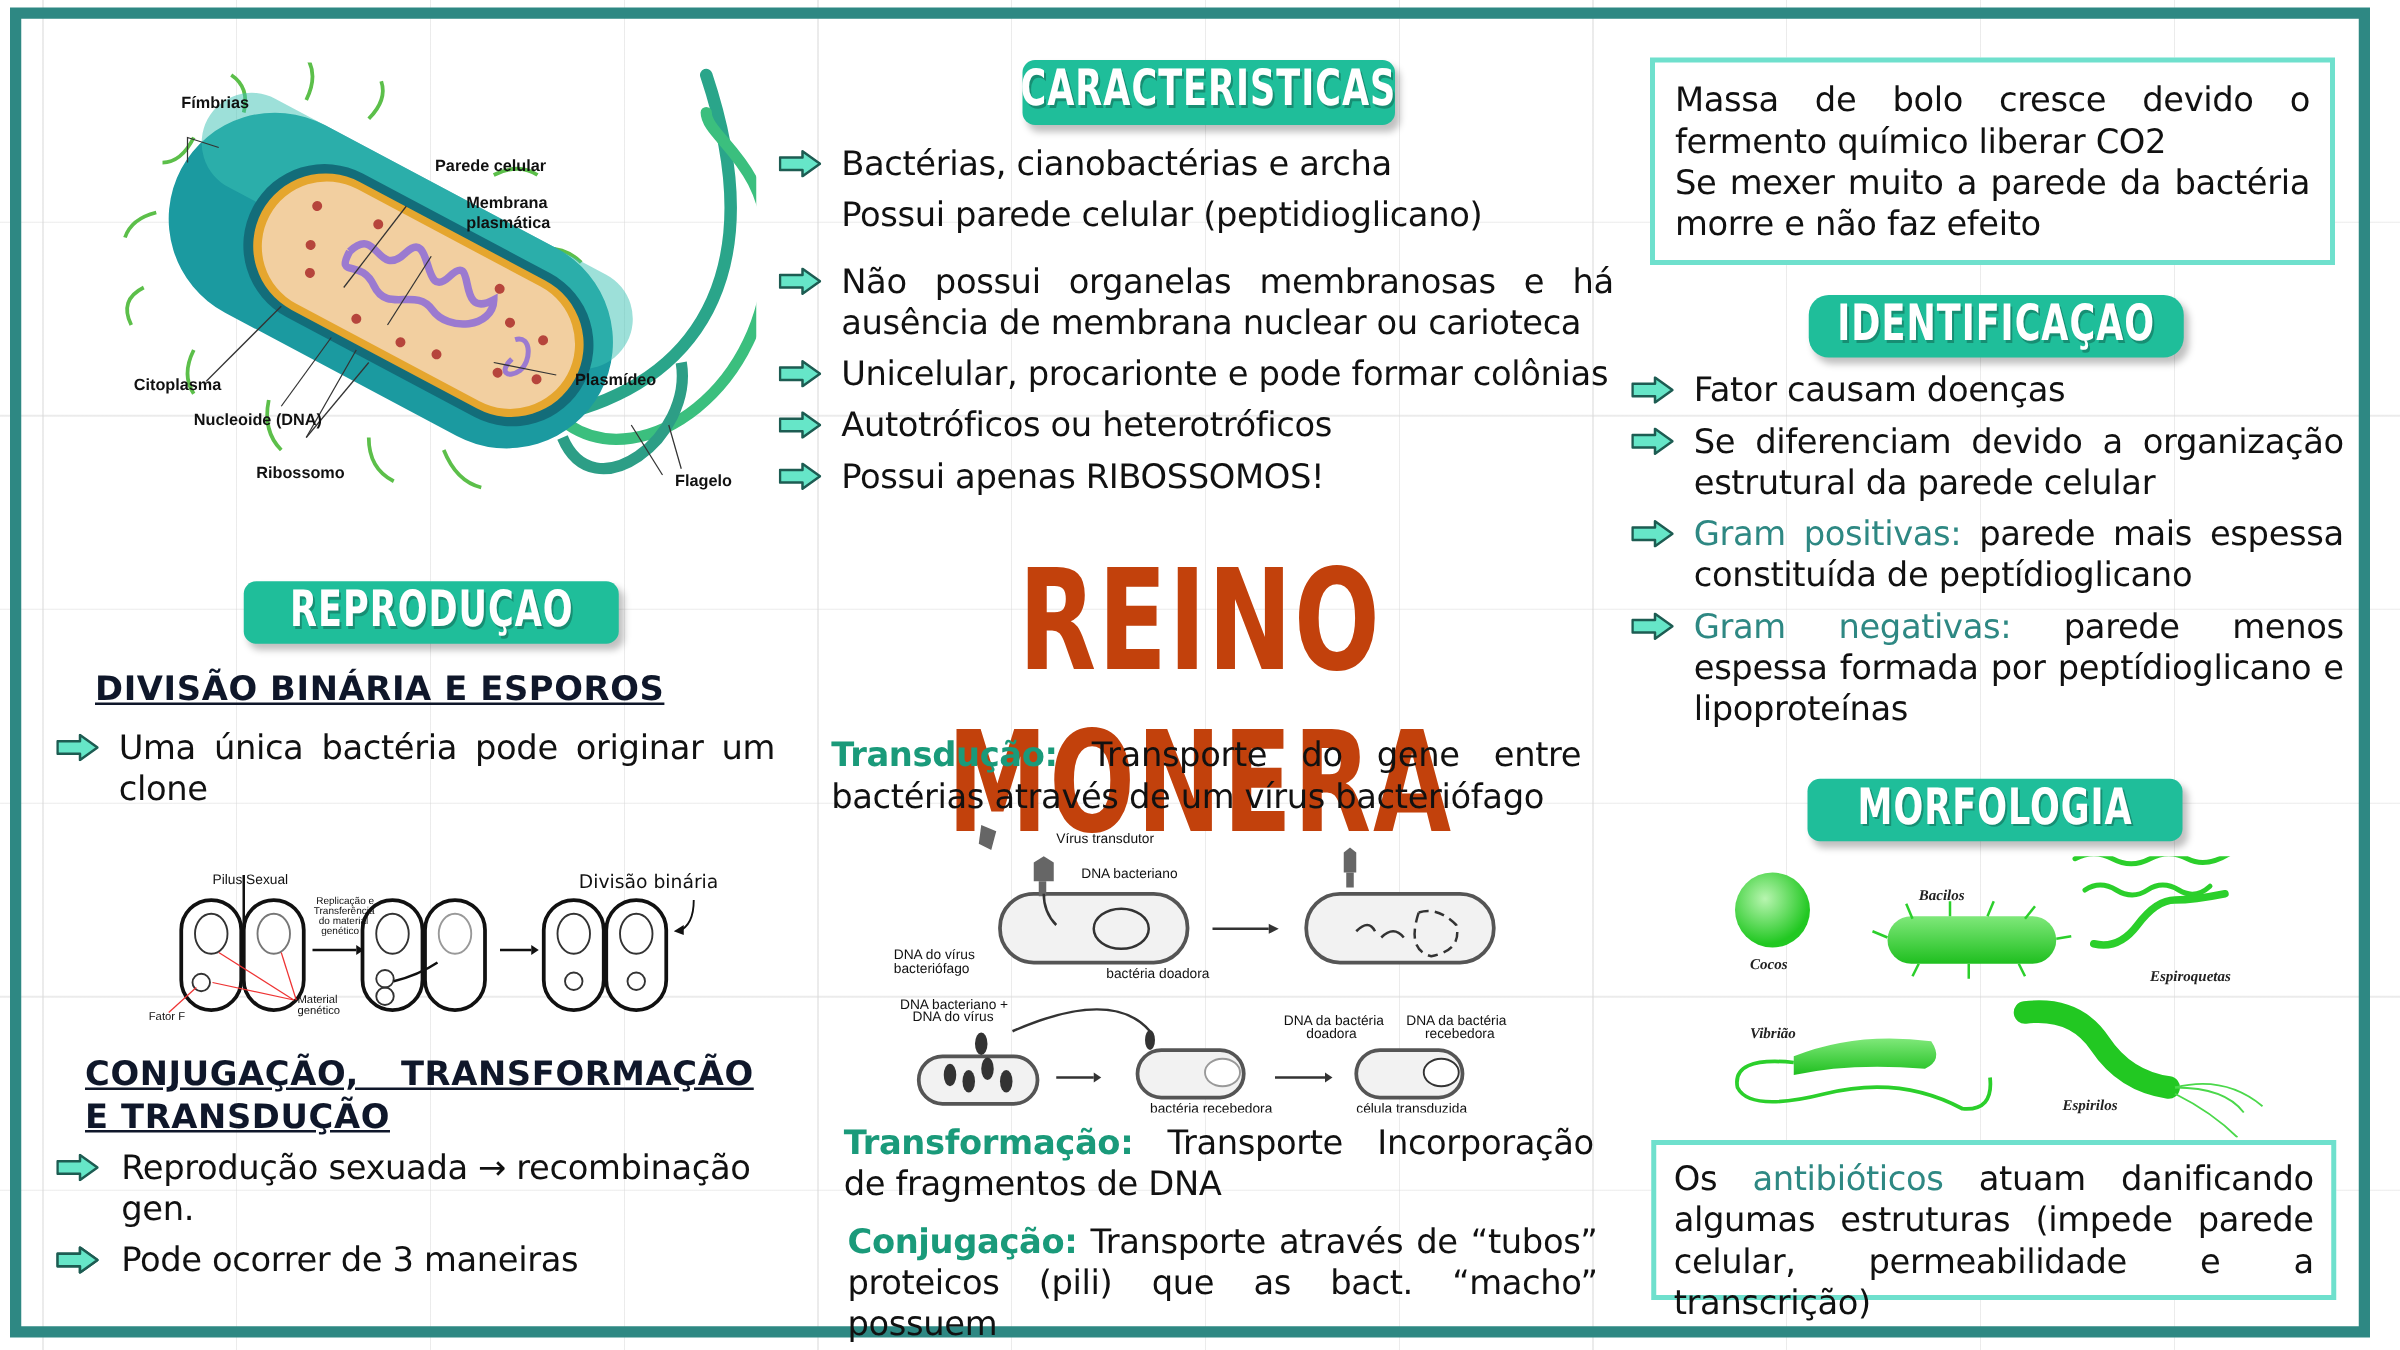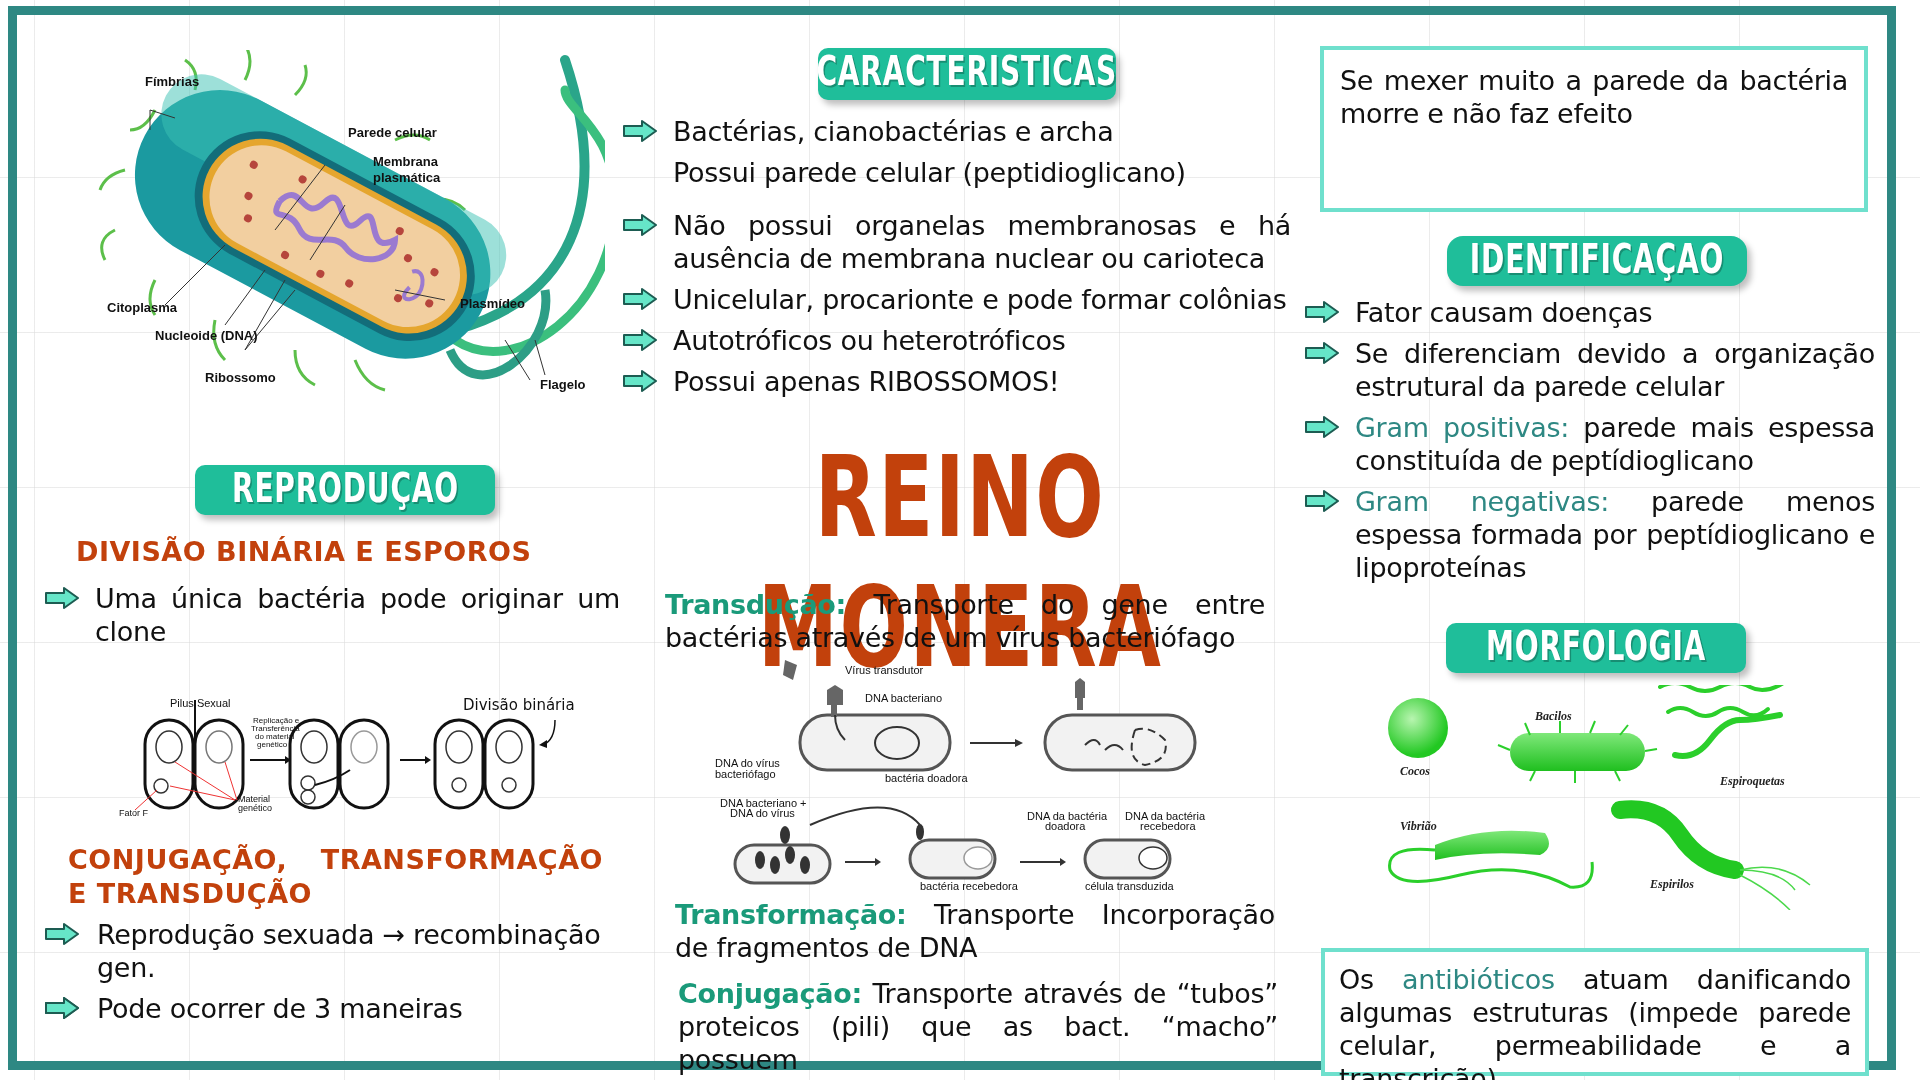--- a/index.html
+++ b/index.html
@@ -12,21 +12,21 @@
   .frame{position:absolute;left:8px;top:6px;width:1888px;height:1064px;border:9px solid #2e8883;box-sizing:border-box;}
   .abs{position:absolute;}
   .pill{position:absolute;background:#1fbe9a;border-radius:10px;box-shadow:4px 5px 6px rgba(0,0,0,.25);display:flex;align-items:flex-start;justify-content:center;color:#fff;font-family:"DejaVu Sans Condensed","DejaVu Sans",sans-serif;font-weight:bold;letter-spacing:1px;text-shadow:2px 2px 0 rgba(0,0,0,.25);}
   .pill span{transform:scaleX(.78);display:inline-block;font-size:40px;}
   .title-big{position:absolute;left:640px;top:432px;width:640px;text-align:center;color:#c2410c;font-family:"DejaVu Sans","Liberation Sans",sans-serif;font-weight:bold;font-size:112px;letter-spacing:2px;}
   .title-big span{display:inline-block;transform:scaleX(.72);transform-origin:center;}
   .txt{font-size:27px;line-height:33px;color:#111;font-family:"DejaVu Sans","Liberation Sans",sans-serif;letter-spacing:-0.3px;}
   .just{text-align:justify;text-align-last:left;}
   .bul{position:relative;padding-left:50px;}
   .arrow{position:absolute;left:0;top:5px;width:34px;height:22px;}
-  .sub{color:#c2410c;font-weight:bold;font-size:27px;letter-spacing:.5px;}
+  .sub{color:#0f172a;font-weight:bold;font-size:27px;letter-spacing:.5px;text-decoration:underline;}
   .kw{color:#1a9a7a;font-weight:bold;}
   .kw2{color:#2e8883;}
   .box{position:absolute;border:4px solid #6fe0cd;box-sizing:border-box;background:#fff;}
   .lbl{font-family:"Liberation Sans",sans-serif;font-size:13px;fill:#111;font-weight:bold;}
   .lbl2{font-family:"Liberation Sans",sans-serif;font-size:11px;fill:#111;}
   .lblit{font-family:"Liberation Serif",serif;font-style:italic;font-weight:bold;font-size:12px;fill:#222;}
 </style>
 </head>
 <body>
 
@@ -124,20 +124,21 @@
       </svg><span>Unicelular, procarionte e pode formar colônias</span></div>
   <div class="bul" style="margin-bottom:8px"><svg class="arrow">
         <use href="#arr"></use>
       </svg><span>Autotróficos ou heterotróficos</span></div>
   <div class="bul"><svg class="arrow">
         <use href="#arr"></use>
       </svg><span>Possui apenas RIBOSSOMOS!</span></div>
 </div>
 
 <div class="box txt just" style="left:1320px;top:46px;width:548px;height:166px;padding:14px 16px;">
+  <div>Massa de bolo cresce devido o fermento químico liberar CO2</div>
   <div>Se mexer muito a parede da bactéria morre e não faz efeito</div>
 </div>
 
 <div class="pill" style="left:1447px;top:236px;width:300px;height:50px;border-radius:16px;">
     <span>IDENTIFICAÇAO</span>
   </div>
 
 <div class="abs txt" style="left:1305px;top:296px;width:570px;">
   <div class="bul" style="margin-bottom:8px"><svg class="arrow">
         <use href="#arr"></use>
@@ -340,15 +341,15 @@
         <path d="M370 190 q 30 15 50 35"></path>
       </g>
     </g>
   <text x="30" y="90" class="lblit">Cocos</text>
   <text x="165" y="35" class="lblit">Bacilos</text>
   <text x="350" y="100" class="lblit">Espiroquetas</text>
   <text x="30" y="145" class="lblit">Vibrião</text>
   <text x="280" y="203" class="lblit">Espirilos</text>
 </svg>
 
-<div class="box txt just" style="left:1321px;top:948px;width:548px;height:128px;padding:11px 14px;">
+<div class="box txt just" style="left:1321px;top:912px;width:548px;height:128px;padding:11px 14px;">
   <span>Os </span><span class="kw2">antibióticos</span><span> atuam danificando algumas estruturas (impede parede celular, permeabilidade e a transcrição)</span>
 </div>
 
 </body></html>

